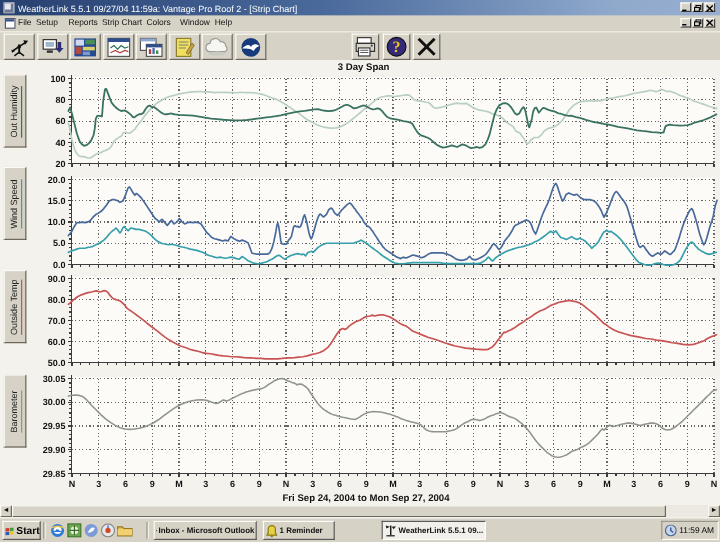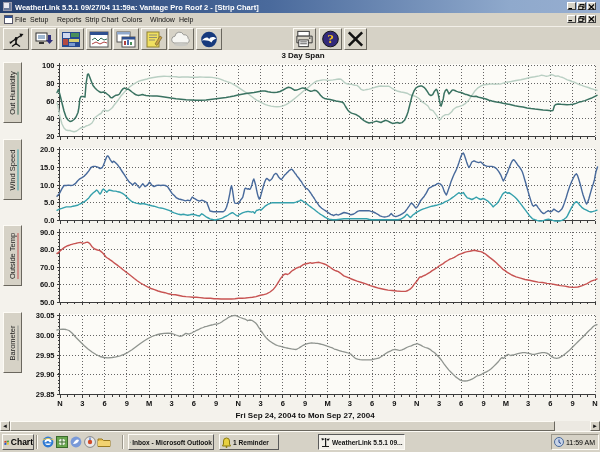--- a/index.html
+++ b/index.html
@@ -1,17 +1,17 @@
 <!DOCTYPE html>
 <html><head><meta charset="utf-8"><style>
 * {margin:0;padding:0;box-sizing:border-box}
 html,body {width:600px;height:452px;overflow:hidden;font-family:"Liberation Sans",sans-serif}
 #page {position:relative;width:600px;height:452px;background:#d6d2c6}
 #titlebar {position:absolute;left:0;top:0;width:600px;height:13px;background:linear-gradient(to right,#26406f,#4a6a9c 45%,#8fa9cc 85%,#97aed0)}
-#titlebar .ttext {position:absolute;left:15px;top:2.5px;color:#fff;font-size:7.5px;font-weight:bold}
+#titlebar .ttext {position:absolute;left:15px;top:2.5px;color:#fff;font-size:7.5px;font-weight:normal}
 #tico {position:absolute;left:3px;top:2px;width:9px;height:9px;background:#e8e8f0;border:1px solid #99a;box-shadow:inset -2px -2px 0 #6a7a9a}
 #menubar {position:absolute;left:0;top:13px;width:600px;height:13px;background:#d6d2c6;font-size:7px;color:#111}
 #mico {position:absolute;left:4px;top:2px;width:9px;height:9px;background:#fff;border:1px solid #556;box-shadow:inset 0 2px 0 #2e4f8f}
 #menubar span {font-weight:normal}
 .wbtn {position:absolute;width:9px;height:8px;background:#d6d2c6;border:1px solid;border-color:#fff #404040 #404040 #fff;line-height:0}
 .wbtn svg {position:absolute;left:0;top:0.5px}
 #toolbar {position:absolute;left:0;top:26px;width:600px;height:24px;background:#d6d2c6;border-top:1px solid #f2efe8}
 .tbtn {position:absolute;top:1px;height:22px;background:#d6d2c6;border:1px solid;border-color:#fdfbf5 #6a675e #6a675e #fdfbf5;display:flex;align-items:center;justify-content:center}
 #chart {position:absolute;left:0;top:50px;width:600px;height:371px;background:#f4f2ec}
 .vlab {position:absolute;left:3px;width:19px;height:61px;background:#d6d2c6;border:1px solid;border-color:#fdfbf5 #6a675e #6a675e #fdfbf5;overflow:hidden}
@@ -760,21 +760,21 @@
 <div id="taskbar">
   <div id="startbtn">
         <svg width="14" height="13" viewBox="0 0 14 13">
           <g transform="skewY(-6)">
             <rect x="1" y="3" width="5" height="4.4" fill="#d03c28"></rect>
             <rect x="6.8" y="3" width="5" height="4.4" fill="#3ca03c"></rect>
             <rect x="1" y="8" width="5" height="4.4" fill="#2a5ac8"></rect>
             <rect x="6.8" y="8" width="5" height="4.4" fill="#e8c428"></rect>
           </g>
         </svg>
-        <b>Chart</b>
+        <b>Start</b>
       </div>
   <div class="tsep" style="left:36px"></div>
   <div class="ql" style="left:42px"><svg width="12" height="12" viewBox="0 0 12 12">
           <circle cx="6" cy="6" r="5.4" fill="#2f7ad4"></circle>
           <path d="M2.5 6.2 a3.5 3.5 0 0 1 7 0 h-2 a1.8 1.8 0 0 0 -3.3 0 Z M2.8 7.4 h6.4 a4 4 0 0 1 -6.4 0 Z" fill="#fff"></path>
           <path d="M1 4 q5 -3 10.5 0" stroke="#e8c84a" stroke-width="1.2" fill="none"></path>
         </svg></div>
   <div class="ql" style="left:56px"><svg width="12" height="12" viewBox="0 0 12 12">
           <rect x="0.5" y="0.5" width="11" height="11" fill="#6aa84f" stroke="#3a6a2a"></rect>
           <circle cx="6" cy="6" r="3.2" fill="#e8f0e0"></circle>

